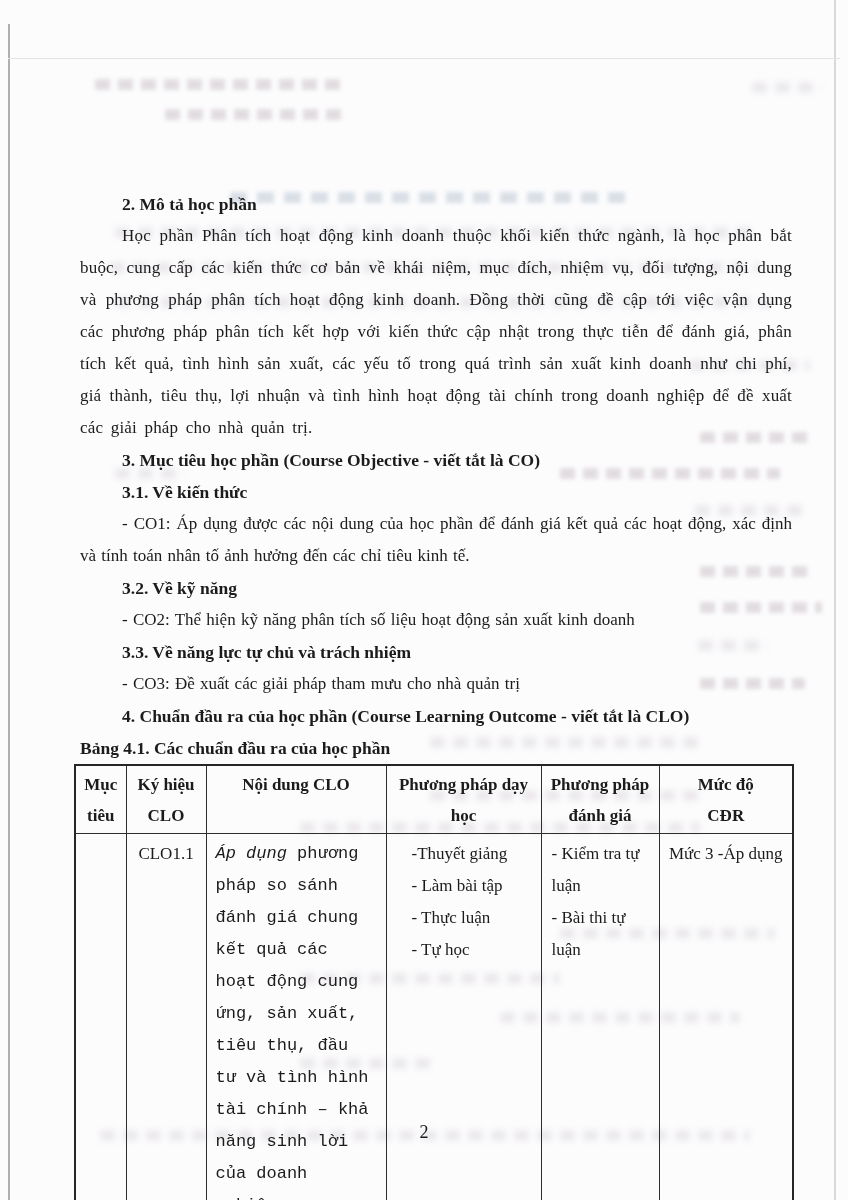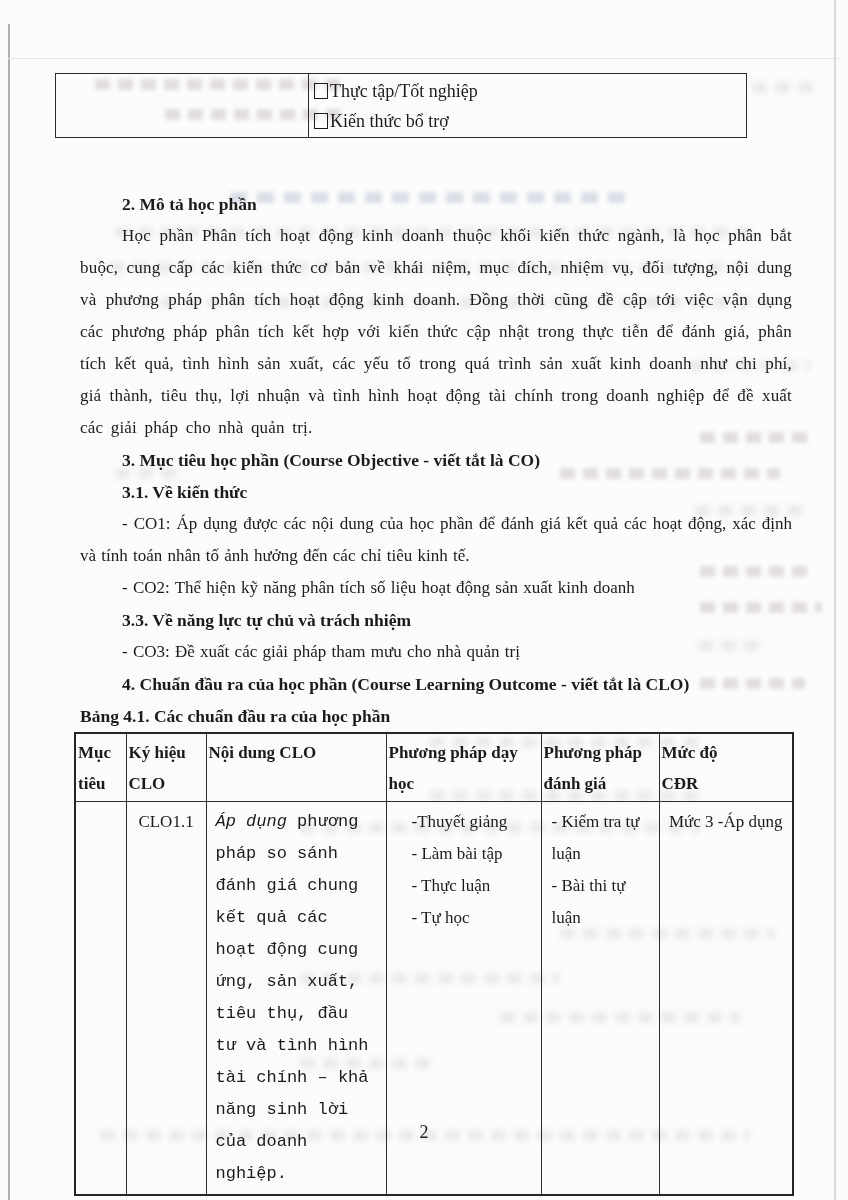--- a/index.html
+++ b/index.html
@@ -29,21 +29,21 @@
   .content{position:absolute;left:80px;top:188px;width:712px;font-size:17px;line-height:32px;}
   .h{font-weight:bold;font-size:17.5px;padding-left:42px;}
   .para{margin:0;text-align:justify;text-indent:42px;word-spacing:3px;letter-spacing:.2px;}
   .obj{margin:0;text-align:justify;text-indent:42px;word-spacing:1px;}
   .caption{font-weight:bold;font-size:17.5px;}
 
   
   table.clo{border-collapse:collapse;table-layout:fixed;width:718px;margin-left:-6px;}
   table.clo td,table.clo th{border:1.5px solid #2e2e2e;vertical-align:top;font-size:17px;}
   table.clo{border:2px solid #262626;}
-  th{font-weight:bold;line-height:31px;padding:3px 2px 2px;text-align:left;}
+  th{font-weight:bold;line-height:31px;padding:3px 2px 2px;text-align:center;}
   th .hwrap{display:inline-block;}
   th.th-danhgia .hwrap{max-width:100px;}
   th.th-mucdo .hwrap{max-width:84px;}
   td{line-height:32px;padding-top:4px;}
   td.c-kyhieu{text-align:center;padding:4px 2px 0;}
   td.c-noidung{padding:4px 8px 4px 9px;text-align:left;font-family:Liberation Mono, monospace;}
   td.c-dayhoc{padding:4px 4px 0 25px;}
   td.c-danhgia{padding:4px 14px 0 10px;}
   td.c-mucdo{text-align:center;padding:4px 6px 16px;}
   .ital{font-style:italic;}
@@ -77,39 +77,29 @@
   <div class="bleed" style="left:700px;top:678px;width:105px"></div>
   <div class="bleed faint" style="left:430px;top:737px;width:270px"></div>
   <div class="bleed faint" style="left:430px;top:790px;width:270px"></div>
   <div class="bleed faint" style="left:300px;top:822px;width:400px"></div>
   <div class="bleed faint" style="left:560px;top:928px;width:215px"></div>
   <div class="bleed faint" style="left:300px;top:973px;width:260px"></div>
   <div class="bleed faint" style="left:500px;top:1012px;width:240px"></div>
   <div class="bleed faint" style="left:300px;top:1058px;width:130px"></div>
   <div class="bleed faint" style="left:100px;top:1130px;width:650px"></div>
 
-  <div class="cb-table">
-    <div class="cb-cell-left"></div>
-    <div class="cb-cell-right">
-      <div class="cb-row">
-        <span class="cb-box"></span><span>Thực tập/Tốt nghiệp</span>
-      </div>
-      <div class="cb-row">
-        <span class="cb-box"></span><span>Kiến thức bổ trợ</span>
-      </div>
-    </div>
-  </div>
 
   <div class="content">
     <div class="h">2. Mô tả học phần</div>
     <p class="para">Học phần Phân tích hoạt động kinh doanh thuộc khối kiến thức ngành, là học phân bắt buộc, cung cấp các kiến thức cơ bản về khái niệm, mục đích, nhiệm vụ, đối tượng, nội dung và phương pháp phân tích hoạt động kinh doanh. Đồng thời cũng đề cập tới việc vận dụng các phương pháp phân tích kết hợp với kiến thức cập nhật trong thực tiễn để đánh giá, phân tích kết quả, tình hình sản xuất, các yếu tố trong quá trình sản xuất kinh doanh như chi phí, giá thành, tiêu thụ, lợi nhuận và tình hình hoạt động tài chính trong doanh nghiệp để đề xuất các giải pháp cho nhà quản trị.</p>
 
     <div class="h">3. Mục tiêu học phần (Course Objective - viết tắt là CO)</div>
     <div class="h">3.1. Về kiến thức</div>
     <p class="obj">- CO1: Áp dụng được các nội dung của học phần để đánh giá kết quả các hoạt động, xác định và tính toán nhân tố ảnh hưởng đến các chỉ tiêu kinh tế.</p>
+    <div class="h">3.2. Về kỹ năng</div>
     <p class="obj">- CO2: Thể hiện kỹ năng phân tích số liệu hoạt động sản xuất kinh doanh</p>
     <div class="h">3.3. Về năng lực tự chủ và trách nhiệm</div>
     <p class="obj">- CO3: Đề xuất các giải pháp tham mưu cho nhà quản trị</p>
 
     <div class="h">4. Chuẩn đầu ra của học phần (Course Learning Outcome - viết tắt là CLO)</div>
     <div class="caption">Bảng 4.1. Các chuẩn đầu ra của học phần</div>
 
     <table class="clo">
       <colgroup>
         <col style="width:51px">

